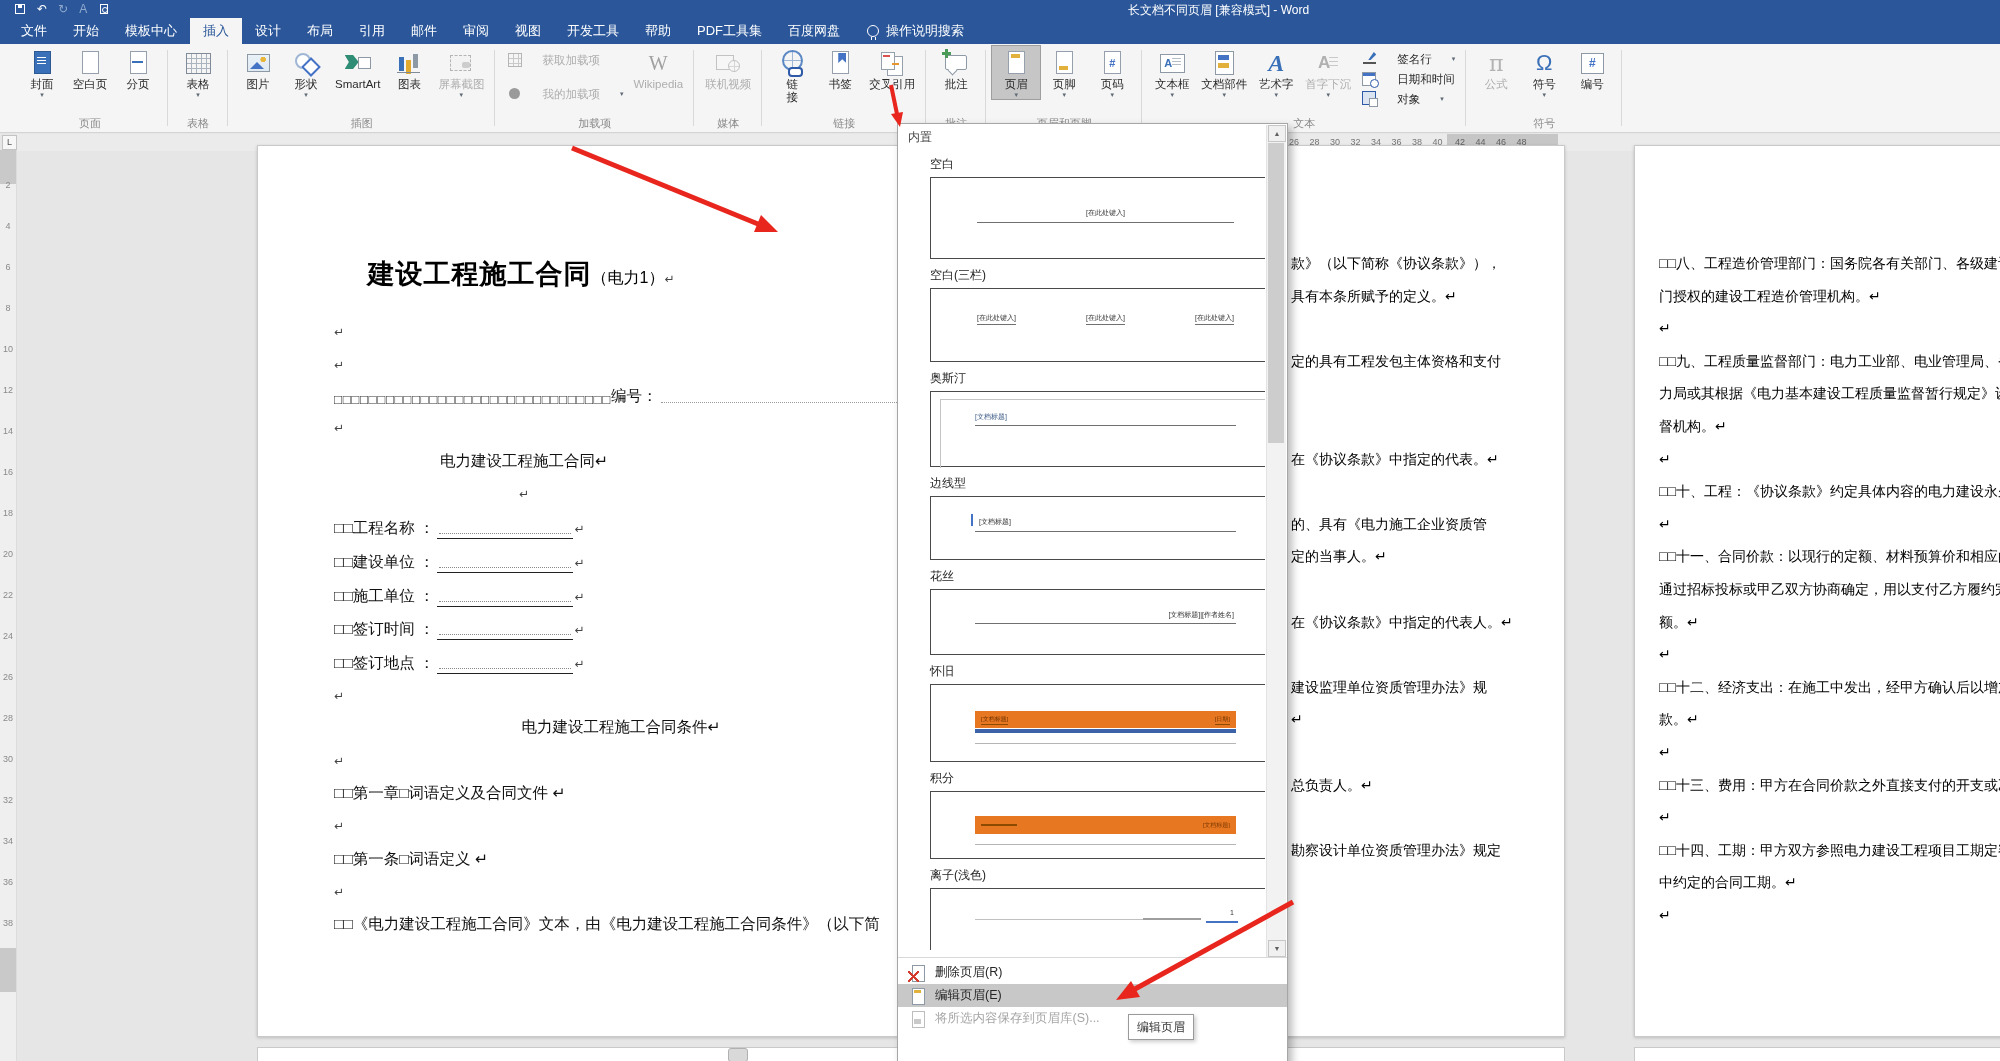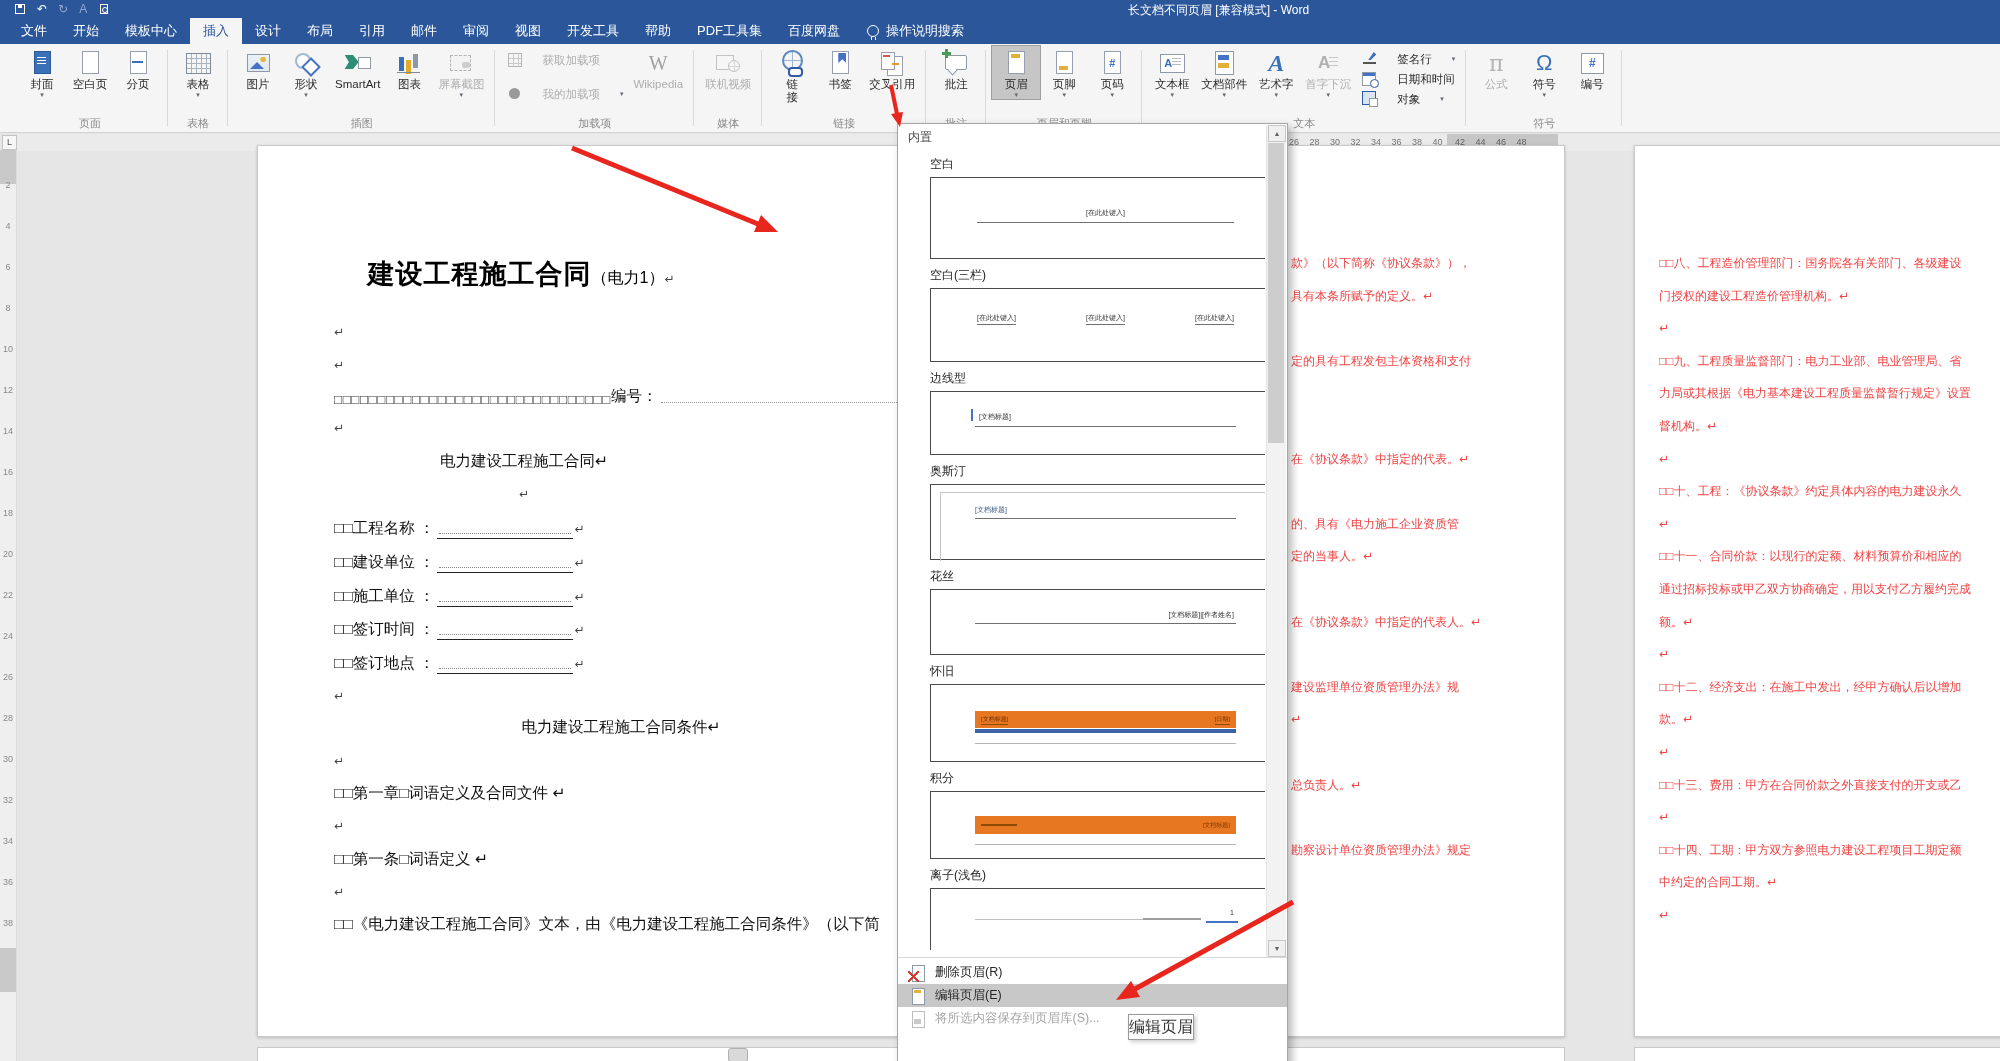--- a/index.html
+++ b/index.html
@@ -106,21 +106,21 @@
   .pmark{font-size:12px;color:#444;}
   .p1title{position:absolute;top:110px;left:93px;width:340px;text-align:center;white-space:nowrap;}
   .t1{font-size:27px;font-weight:bold;letter-spacing:1px;color:#000;}
   .t2{font-size:16px;color:#000;}
   .center-line{left:96px;width:340px;text-align:center;white-space:nowrap;}
   .blank{display:inline-block;width:136px;height:17px;border-bottom:1.5px solid #222;position:relative;margin:0 2px;vertical-align:bottom;}
   .blank::before{content:"";position:absolute;left:2px;right:2px;bottom:4px;border-bottom:1.5px dotted #888;}
   .snrow{display:flex;align-items:flex-end;right:10px;}
   .snboxes{font-size:13.5px;letter-spacing:.5px;color:#333;}
   .leader{flex:1;border-bottom:1.5px dotted #999;margin:0 0 4px 4px;height:12px;}
-  .prefrag{position:absolute;font-size:12px;line-height:32.6px;color:#ef4444;white-space:pre;}
+  .prefrag{position:absolute;font-size:14px;line-height:32.6px;color:#000000;white-space:pre;}
   
   .hdrmenu{position:absolute;left:897px;top:123px;width:391px;height:960px;background:#fff;border:1px solid #a6a6a6;box-shadow:4px 4px 8px rgba(0,0,0,.28);z-index:10;box-sizing:border-box;}
   .msection{padding:5px 10px 2px;font-size:12px;color:#444;}
   .gallery{position:absolute;left:0;top:24px;right:22px;bottom:132px;padding:0 15px 0 8px;overflow:hidden;margin-left:24px;}
   .glabel{font-size:12px;color:#1f1f1f;margin:8px 0 4px;}
   .gprev{position:relative;border:1px solid #4a4a4a;background:#fff;width:351px;box-sizing:border-box;}
   .hint{font-size:7px;color:#333;white-space:nowrap;}
   .hline{height:1px;background:#707070;}
   .vsb{position:absolute;right:1px;top:1px;width:19px;height:832px;background:#f2f2f2;border-left:1px solid #e3e3e3;}
   .vsb .arr{position:absolute;left:1px;width:16px;height:15px;background:#f0f0f0;border:1px solid #c6c6c6;color:#606060;font-size:7px;display:flex;align-items:center;justify-content:center;}
@@ -133,21 +133,21 @@
   .mrow.dis{color:#a5a5a5;}
   .mi{position:relative;width:18px;height:18px;margin-right:9px;flex:none;}
   .mi.ic-office::before{content:"";position:absolute;inset:2px;border-radius:50%;background:radial-gradient(circle at 35% 35%,#7ab4e5 0 38%,#2e75b6 80%);}
   .mi.ic-office::after{content:"";position:absolute;left:2px;top:9px;width:14px;height:3px;background:#e8962f;border-radius:2px;transform:rotate(-18deg);}
   .mi.pgs::before{content:"";position:absolute;left:4px;top:1px;width:11px;height:15px;background:#fff;border:1px solid #8d99a5;}
   .mi.ic-editpage::after{content:"";position:absolute;left:6px;top:3px;width:7px;height:3px;background:#e2b13c;}
   .mi.ic-delpage::after{content:"";position:absolute;left:0px;top:7px;width:11px;height:11px;background:linear-gradient(45deg,transparent 42%,#d23b2e 42% 58%,transparent 58%),linear-gradient(-45deg,transparent 42%,#d23b2e 42% 58%,transparent 58%);}
   .mi.ic-savegal::before{border-color:#bdbdbd;}
   .mi.ic-savegal::after{content:"";position:absolute;left:6px;top:9px;width:7px;height:5px;background:#c9c9c9;}
   .sub{margin-left:auto;color:#444;font-size:11px;}
-  .tooltip{position:absolute;left:1128px;top:1014px;width:64px;height:24px;background:#fff;border:1px solid #9a9a9a;box-shadow:2px 2px 4px rgba(0,0,0,.2);font-size:16px;color:#333;display:flex;align-items:center;justify-content:center;z-index:12;}
+  .tooltip{position:absolute;left:1128px;top:1014px;width:64px;height:24px;background:#fff;border:1px solid #9a9a9a;box-shadow:2px 2px 4px rgba(0,0,0,.2);font-size:12px;color:#333;display:flex;align-items:center;justify-content:center;z-index:12;}
   
   .p-blank{height:82px;}
   .p-blank .hint{position:absolute;left:0;right:0;top:30px;text-align:center;}
   .p-blank .hline{position:absolute;left:46px;right:46px;top:44px;}
   .p-blank3{height:74px;}
   .p-b3row{position:absolute;left:46px;right:46px;top:24px;display:flex;justify-content:space-between;}
   .p-b3row .hint{border-bottom:1px solid #707070;padding-bottom:1px;}
   .p-austin{height:76px;}
   .p-austin .frame{position:absolute;left:9px;right:9px;top:7px;bottom:-2px;border:1px solid #c4c4c4;border-bottom:none;}
   .p-austin .hint{position:absolute;left:44px;top:20px;color:#3c5a86;}
@@ -572,32 +572,32 @@
         <div class="gprev p-blank3">
           <div class="p-b3row">
             <span class="hint">[在此处键入]</span>
             <span class="hint">[在此处键入]</span>
             <span class="hint">[在此处键入]</span>
           </div>
         </div>
       </div>
 
       <div>
+        <div class="glabel">奥斯汀</div>
+        <div class="gprev p-austin">
+          <div class="frame"></div>
+          <div class="hint">[文档标题]</div>
+          <div class="hline"></div>
+        </div>
+      </div>
+
+      <div>
         <div class="glabel">边线型</div>
         <div class="gprev p-edge">
           <div class="vbar"></div>
-          <div class="hint">[文档标题]</div>
-          <div class="hline"></div>
-        </div>
-      </div>
-
-      <div>
-        <div class="glabel">奥斯汀</div>
-        <div class="gprev p-austin">
-          <div class="frame"></div>
           <div class="hint">[文档标题]</div>
           <div class="hline"></div>
         </div>
       </div>
 
       <div>
         <div class="glabel">花丝</div>
         <div class="gprev p-fil">
           <div class="hint">[文档标题]|[作者姓名]</div>
           <div class="hline"></div>

